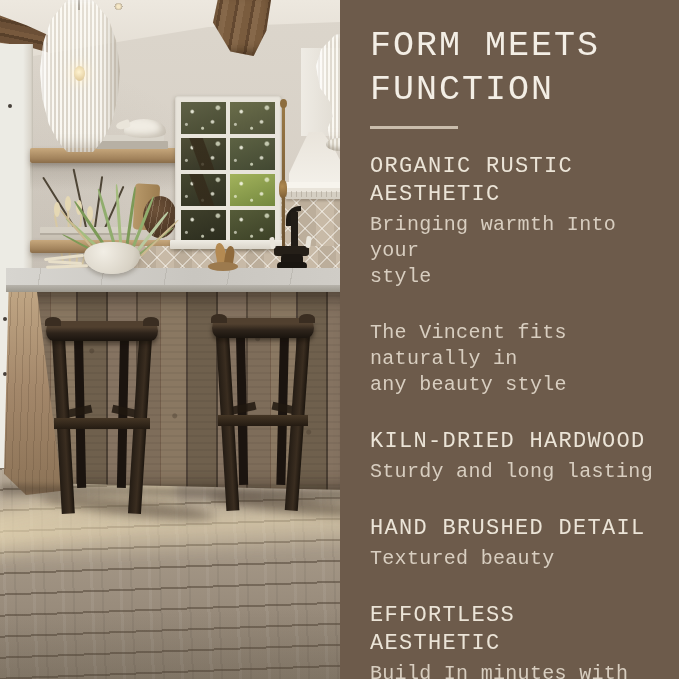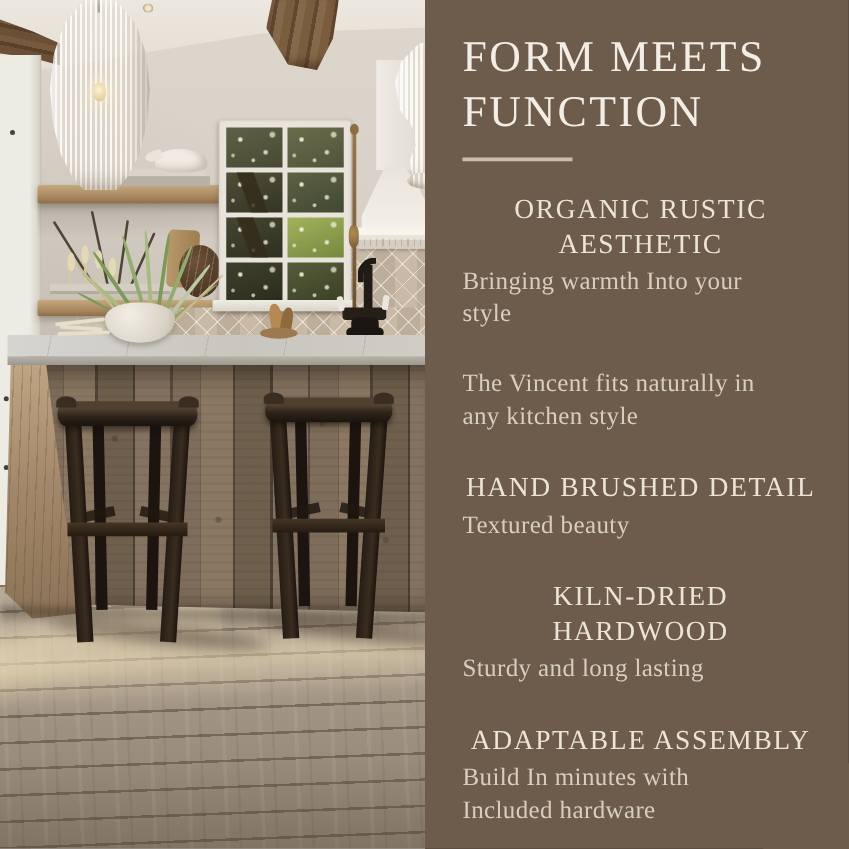--- a/index.html
+++ b/index.html
@@ -1,18 +1,18 @@
 <!DOCTYPE html>
 <html style="--panel-bg: #6d5b4b; --panel-title: #f3eee5; --panel-heading: #ebe4d7; --panel-body: #d8cec0; --panel-divider: #cabdac;"><head>
 <meta charset="utf-8">
 <style>
   html,body{margin:0;padding:0;background:#222;}
   *{box-sizing:border-box;}
   #stage{position:relative;width:679px;height:679px;overflow:hidden;
-    font-family:Liberation Serif, serif;background:var(--panel-bg,#6d5b4b);}
+    font-family:Liberation Mono, monospace;background:var(--panel-bg,#6d5b4b);}
   .abs{position:absolute;}
 
   
   #photo{left:0;top:0;width:340px;height:679px;overflow:hidden;background:#d3ccc2;}
   .wall{inset:0;background:
       radial-gradient(circle at 12% 40%, rgba(95,86,74,.12), transparent 42%),
       linear-gradient(180deg,#dcd6cc 0%,#d5cec4 40%,#cbc3b8 100%);}
   .ceiling{left:0;top:0;width:347px;height:64px;
       background:linear-gradient(180deg,#ede8df,#e2dcd2);
       clip-path:polygon(0 0,100% 0,100% 34%,60% 42%,0 96%);}
@@ -184,21 +184,21 @@
 
   
   #panel{left:340px;top:0;width:339px;height:679px;background:var(--panel-bg,#6d5b4b);
       padding:24px 24px 0 30px;}
   .title{color:var(--panel-title,#f3eee5);font-size:35px;line-height:44px;font-weight:400;
       letter-spacing:2px;white-space:pre-line;}
   .divider{width:88px;height:3px;margin-top:14px;background:var(--panel-divider,#cabdac);}
   .sections{margin-top:24px;}
   .section + .section{margin-top:30px;}
   .heading{color:var(--panel-heading,#ebe4d7);font-size:22px;line-height:28px;
-      letter-spacing:1.3px;white-space:pre-line;text-align:center;}
+      letter-spacing:1.3px;white-space:pre-line;}
   .body-text{color:var(--panel-body,#d8cec0);font-size:20px;line-height:26px;margin-top:3px;
       letter-spacing:.3px;white-space:pre-line;}
 </style>
 </head>
 <body>
 
 <div id="stage">
 
   <div id="photo" class="abs">
     <div class="abs wall"></div>
@@ -349,30 +349,30 @@
     <div class="divider"></div>
     <div class="sections">
       <div class="section">
         <div class="heading">ORGANIC RUSTIC
 AESTHETIC</div>
         <div class="body-text">Bringing warmth Into your
 style</div>
       </div>
       <div class="section">
         <div class="body-text">The Vincent fits naturally in
-any kitchen style</div>
+any beauty style</div>
+      </div>
+      <div class="section">
+        <div class="heading">KILN-DRIED HARDWOOD</div>
+        <div class="body-text">Sturdy and long lasting</div>
       </div>
       <div class="section">
         <div class="heading">HAND BRUSHED DETAIL</div>
         <div class="body-text">Textured beauty</div>
       </div>
       <div class="section">
-        <div class="heading">KILN-DRIED HARDWOOD</div>
-        <div class="body-text">Sturdy and long lasting</div>
-      </div>
-      <div class="section">
-        <div class="heading">ADAPTABLE ASSEMBLY</div>
+        <div class="heading">EFFORTLESS AESTHETIC</div>
         <div class="body-text">Build In minutes with
 Included hardware</div>
       </div>
     </div>
   </div>
 </div>
 
 </body></html>

